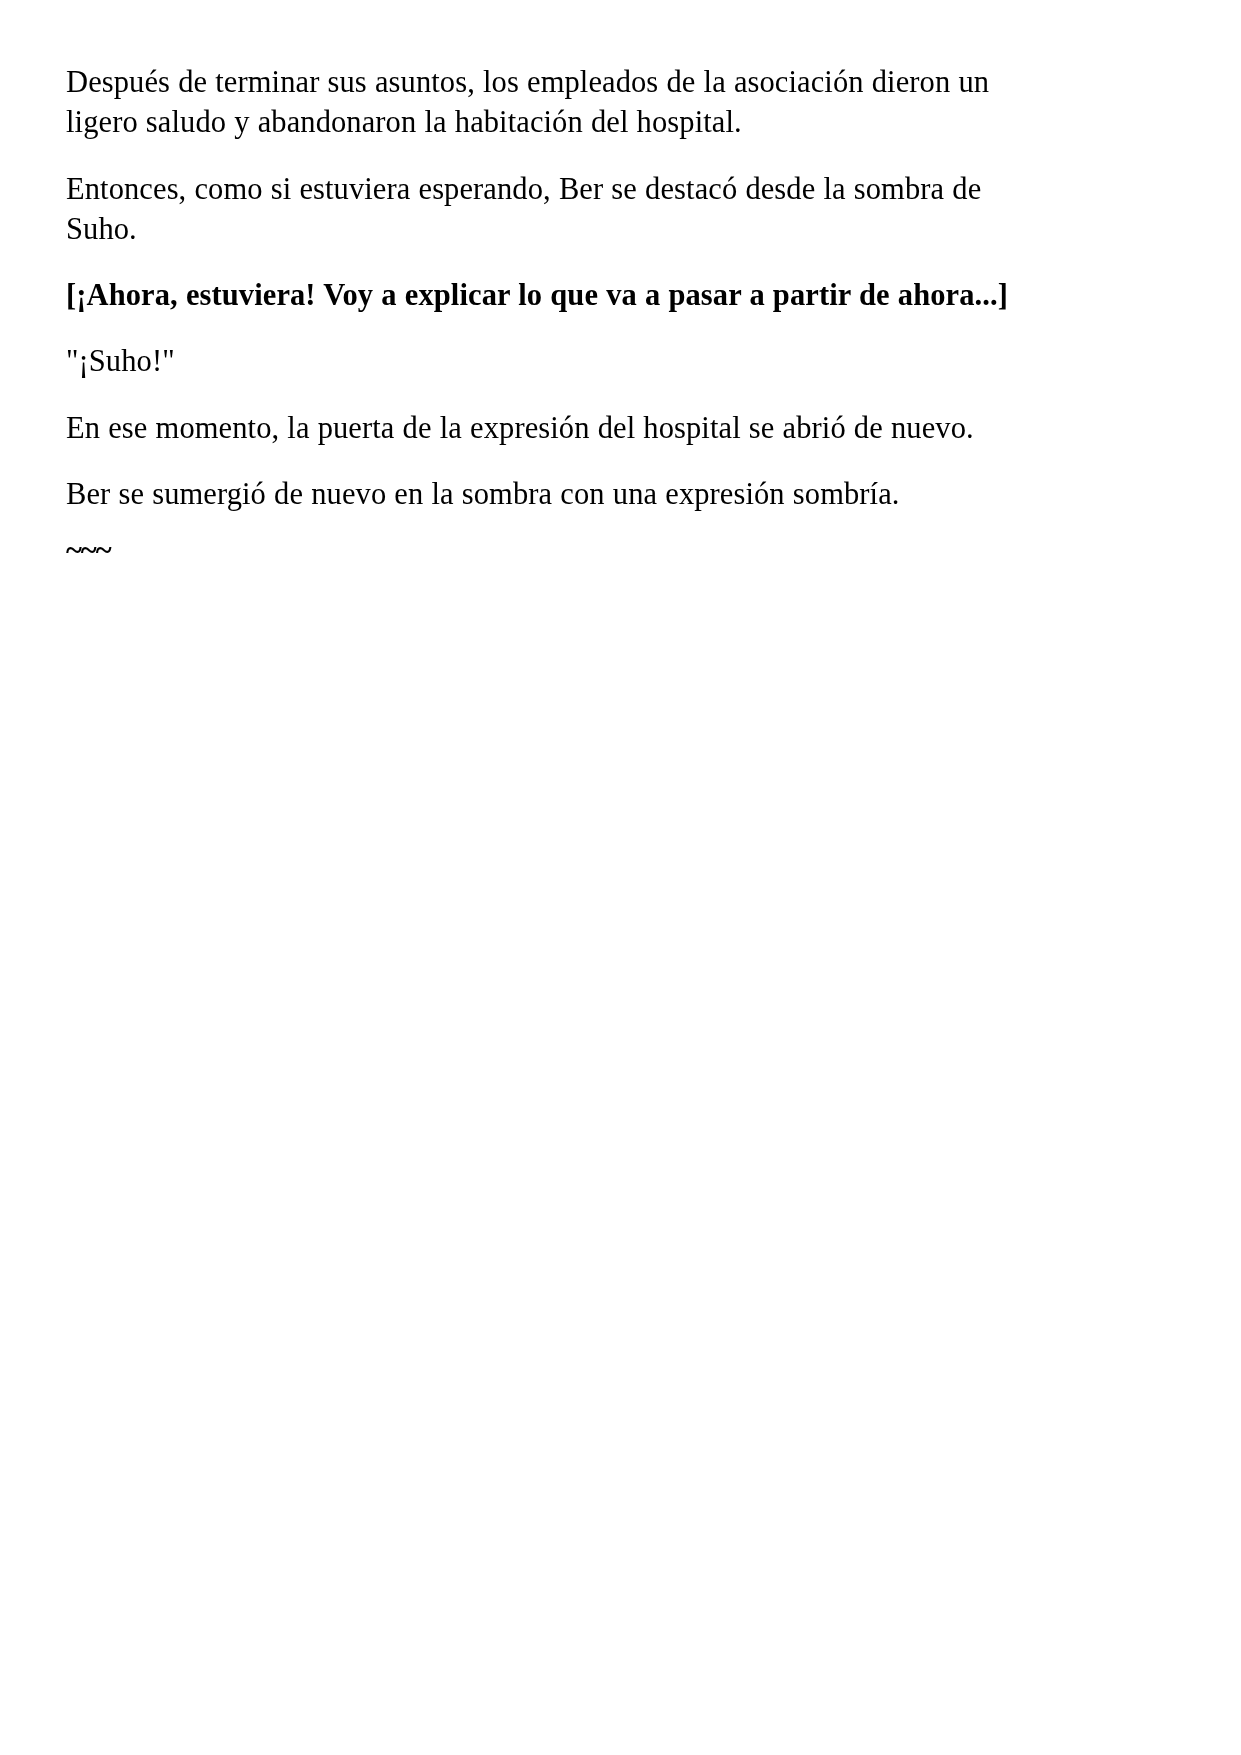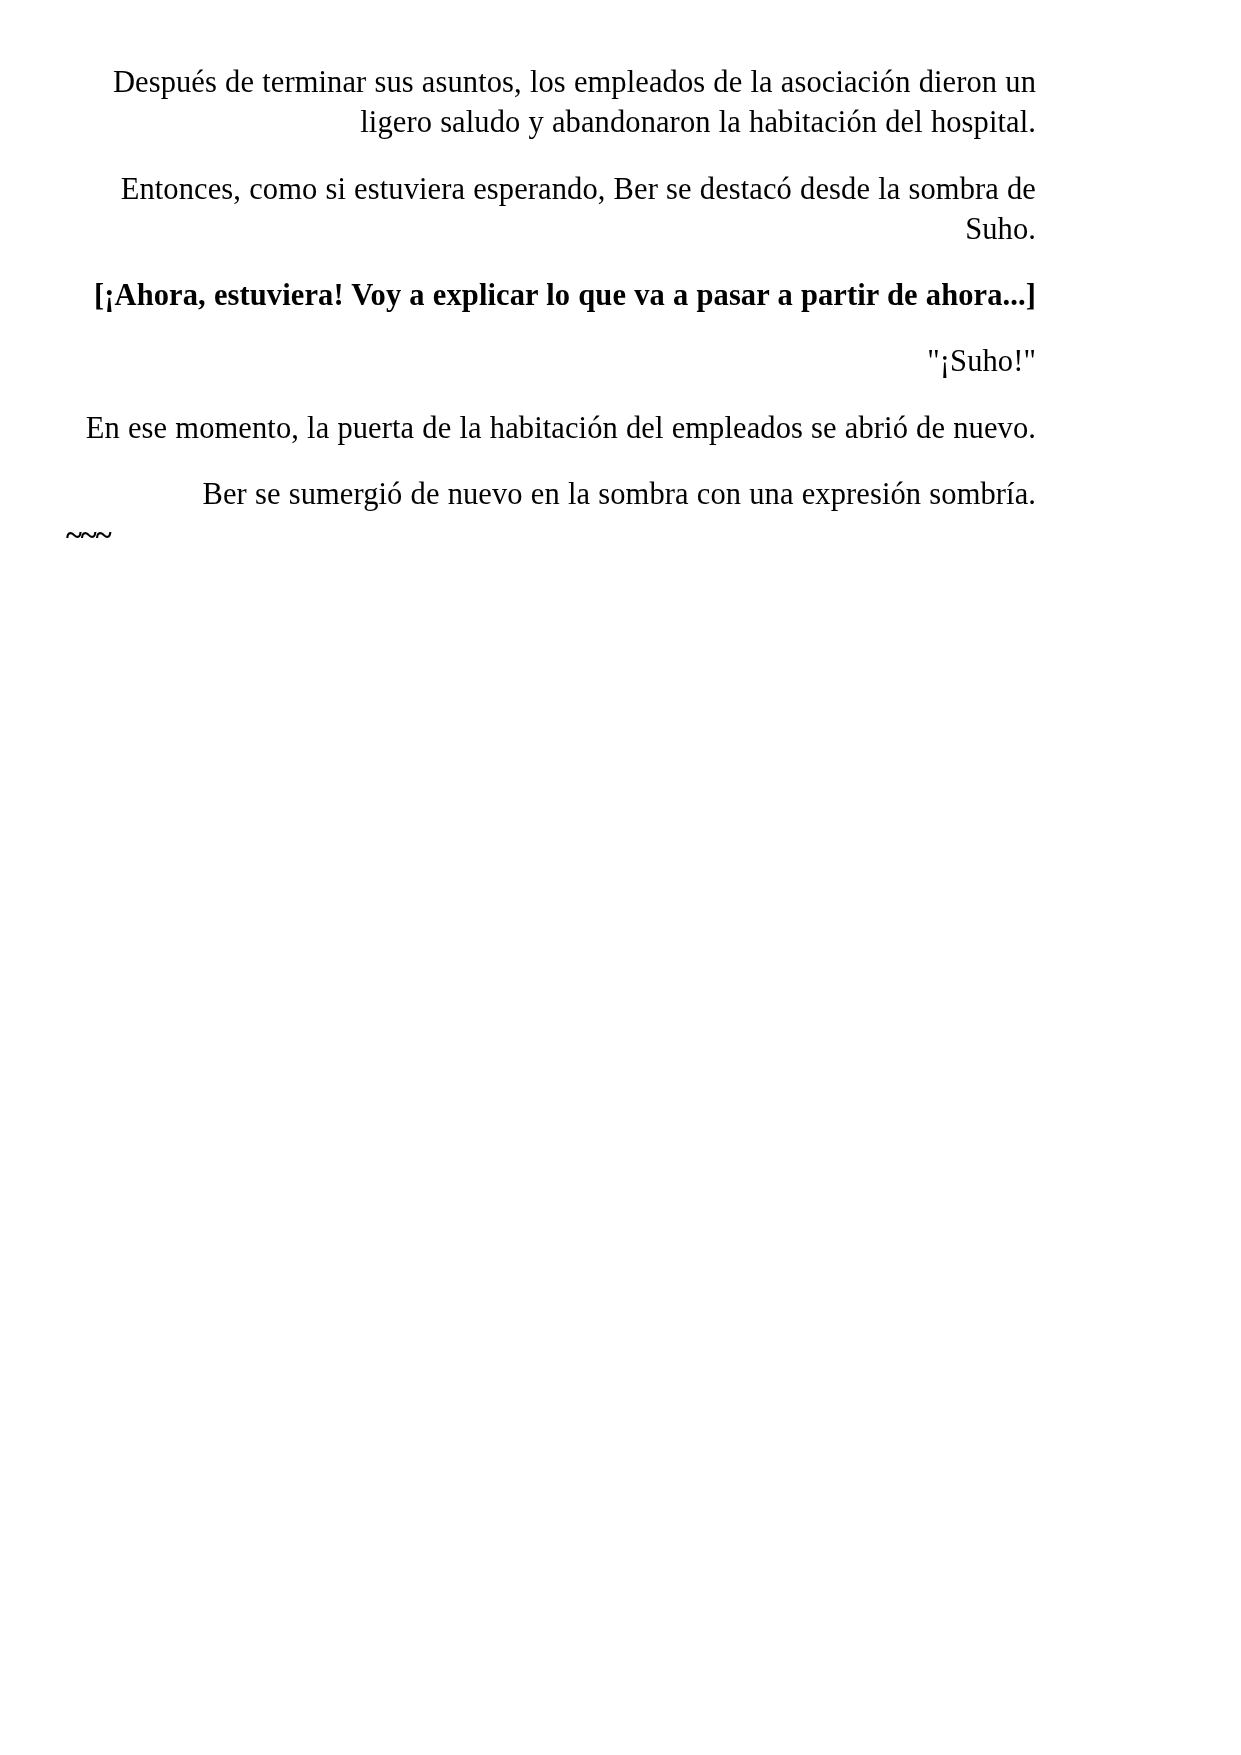--- a/index.html
+++ b/index.html
@@ -22,29 +22,29 @@
     box-sizing: border-box;
     padding: 62px 205px 0 66px;
   }
   .doc-body {
     width: 970px;
   }
   p.para {
     margin: 0 0 26px 0;
     font-size: 30.5px;
     line-height: 1.32;
-    text-align: right;
+    text-align: left;
     letter-spacing: 0.1px;
     word-spacing: 0.4px;
   }
   p.para.bold {
     font-weight: bold;
   }
   p.para.tight {
-    margin-bottom: 1px;
+    margin-bottom: 16px;
   }
   .tilde-line {
     margin: 0 0 26px 0;
     font-size: 30.5px;
     line-height: 1.32;
     font-weight: bold;
     letter-spacing: -1px;
   }
 </style>
 </head>
@@ -55,20 +55,20 @@
 
     <p class="para">Después de terminar sus asuntos, los empleados de la asociación dieron un ligero saludo y abandonaron la habitación del hospital.</p>
 
     <p class="para">Entonces, como si estuviera esperando, Ber se destacó desde la sombra de Suho.</p>
 
     <p class="para bold">[¡Ahora, estuviera! Voy a explicar lo que va a pasar a partir de ahora...]</p>
 
 
     <p class="para">"¡Suho!"</p>
 
-    <p class="para">En ese momento, la puerta de la habitación del empleados se abrió de nuevo.</p>
+    <p class="para">En ese momento, la puerta de la expresión del hospital se abrió de nuevo.</p>
 
     <p class="para tight">Ber se sumergió de nuevo en la sombra con una expresión sombría.</p>
 
     <div class="tilde-line">~~~</div>
 
   </div>
 </div>
 
 </body></html>

